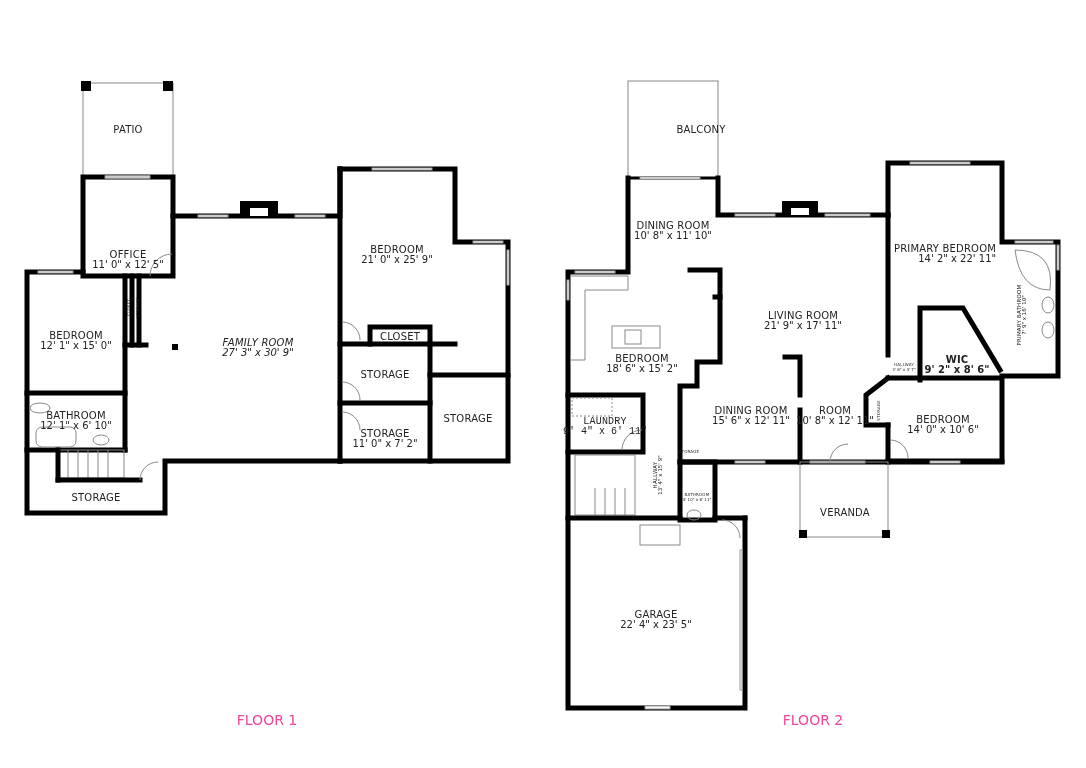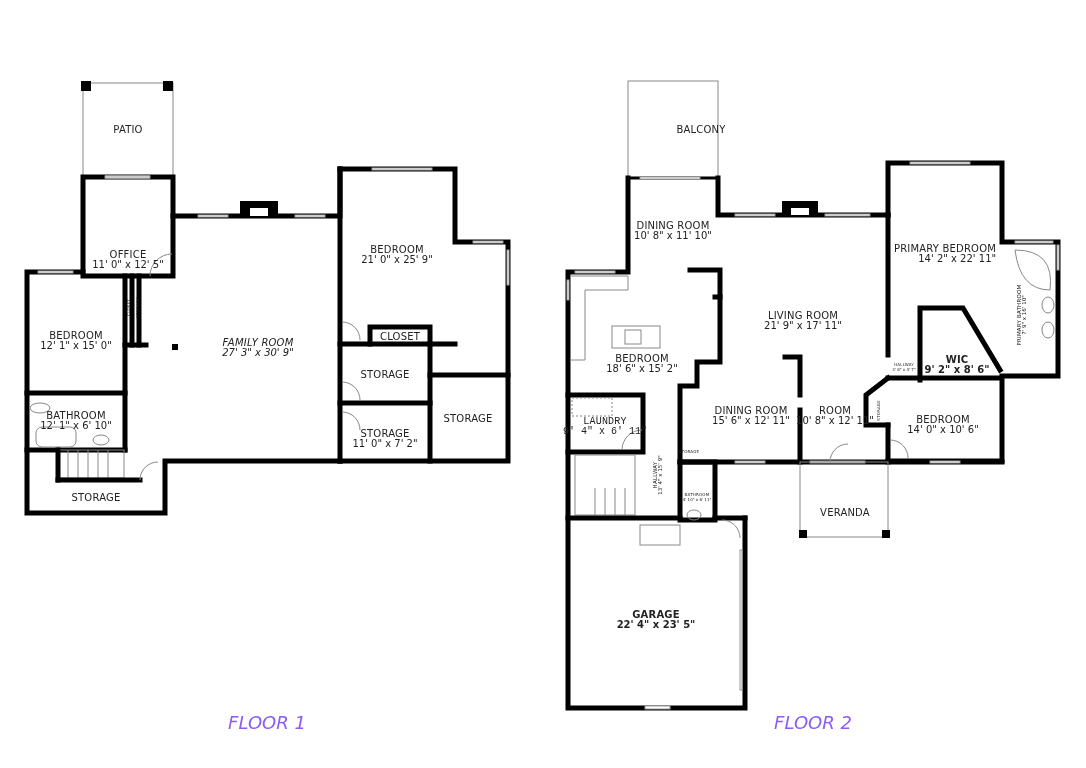--- a/index.html
+++ b/index.html
@@ -6,21 +6,21 @@
   body { width:1086px; height:768px; position:relative; overflow:hidden; font-family:"DejaVu Sans", sans-serif; }
   svg { position:absolute; left:0; top:0; }
   .wall { stroke:#000; stroke-width:5; fill:none; stroke-linecap:square; }
   .thin { stroke:#888; stroke-width:1; fill:none; }
   .win { stroke:#999; stroke-width:1; fill:#fff; }
   .label { position:absolute; text-align:center; color:#222; font-size:10px; line-height:10px; white-space:nowrap; transform:translateX(-50%); }
   .label .name { display:block; letter-spacing:0.2px; }
   .label .dim { display:block; }
   .tiny { font-size:4px; line-height:5px; }
   .vert { transform:translateX(-50%) rotate(-90deg); }
-  .floor-title { position:absolute; font-size:18px; color:#8b5cf6; transform:translateX(-50%);font-style:italic; }
+  .floor-title { position:absolute; font-size:14px; color:#ec4899; transform:translateX(-50%); }
 </style>
 </head>
 <body>
 
 <svg width="1086" height="768" viewBox="0 0 1086 768">
 
   <rect x="83" y="83" width="90" height="94" class="thin"></rect>
   <rect x="81" y="81" width="10" height="10" fill="#000"></rect>
   <rect x="163" y="81" width="10" height="10" fill="#000"></rect>
 
@@ -248,19 +248,19 @@
   <span class="name">HALLWAY</span>
   <span class="dim">13' 4" x 15' 9"</span>
 </div>
 <div class="label tiny" style="left:697px;top:492px;">
   <span class="name">BATHROOM</span>
   <span class="dim">4' 10" x 6' 11"</span>
 </div>
 <div class="label" style="left:845px;top:508px;">
   <span class="name">VERANDA</span>
 </div>
-<div class="label" style="left:656px;top:610px;font-weight:bold;">
+<div class="label" style="left:656px;top:610px;">
   <span class="name">GARAGE</span>
   <span class="dim">22' 4" x 23' 5"</span>
 </div>
 
 <div class="floor-title" style="left:267px;top:712px;">FLOOR 1</div>
 <div class="floor-title" style="left:813px;top:712px;">FLOOR 2</div>
 
 </body></html>

